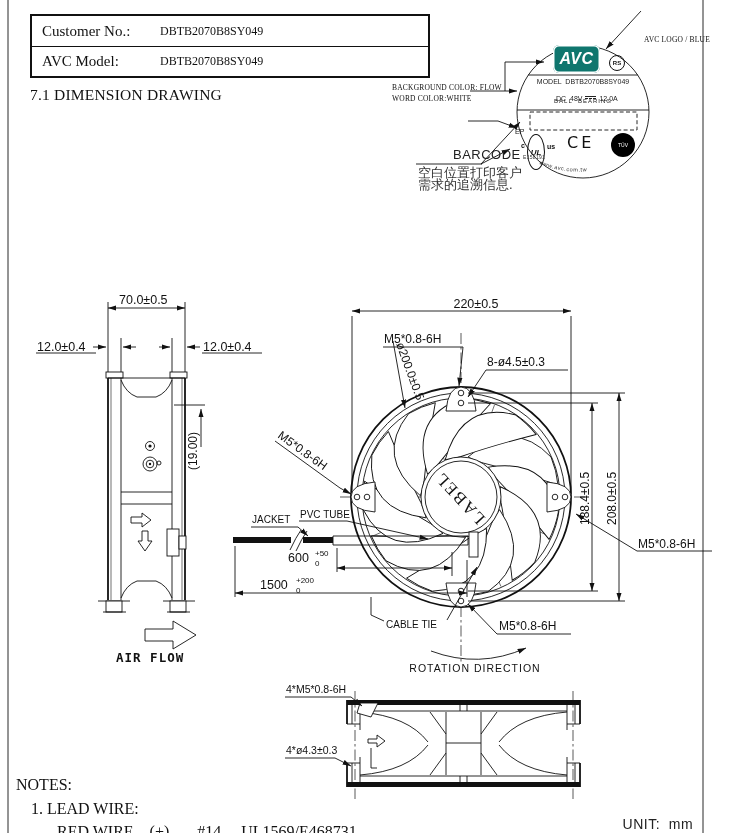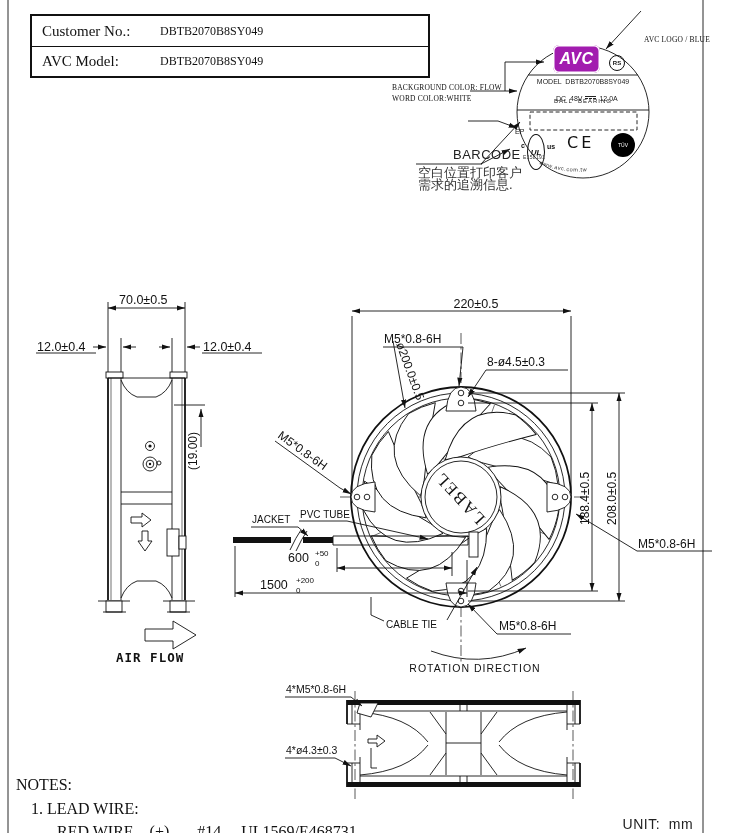--- a/index.html
+++ b/index.html
@@ -15,21 +15,21 @@
   .hlabel{width:128px;padding-left:10px;font-size:15px;}
   .hvalue{font-size:12px;}
   #sec-title{left:30px;top:86px;font-size:15.5px;letter-spacing:.2px;}
   
   .co{font-size:7.5px;line-height:11px;letter-spacing:.2px;font-family:"Liberation Serif",serif;}
   #co-logo{left:644px;top:6px;margin-top:28px;}
   #co-gold{left:392px;top:82px;}
   #co-white{left:392px;top:111px;}
   #barcode-t{left:417px;top:147px;font-family:"Liberation Sans",sans-serif;font-size:13px;letter-spacing:.5px;color:#222;margin-left:36px;}
   #barcode-cn{left:418px;top:167px;font-size:13px;line-height:11.5px;color:#333;font-family:Liberation Sans, sans-serif;}
-  #avc-box{left:553px;top:45px;width:47px;height:28px;background:#a21caf;border-radius:6px;
+  #avc-box{left:553px;top:45px;width:47px;height:28px;background:#0f766e;border-radius:6px;
            box-shadow:inset 0 0 0 1.5px #fff;display:flex;align-items:center;justify-content:center;}
   #avc-box span{color:#fff;font-family:"Liberation Sans",sans-serif;font-weight:bold;font-style:italic;font-size:16px;letter-spacing:.5px;}
   #rs-circle{left:609px;top:55px;width:16px;height:16px;border:1.4px solid #111;border-radius:50%;
              display:flex;align-items:center;justify-content:center;font-family:"Liberation Sans",sans-serif;
              font-size:6px;font-weight:bold;}
   .lbl-line{left:503px;width:160px;text-align:center;font-family:"Liberation Sans",sans-serif;color:#222;white-space:pre;}
   #lbl-model{top:78px;font-size:7px;}
   #lbl-dc{top:88px;font-size:7px;}
   #lbl-bearing{top:98px;font-size:6px;letter-spacing:1px;}
   .dcsym{display:inline-block;width:11px;height:6px;border-top:1.5px solid #222;vertical-align:middle;margin:0 3px;position:relative;}
@@ -341,20 +341,21 @@
     <div class="hrow">
       <span class="hlabel">Customer No.:</span>
       <span class="hvalue">DBTB2070B8SY049</span>
     </div>
     <div class="hrow">
       <span class="hlabel">AVC Model:</span>
       <span class="hvalue">DBTB2070B8SY049</span>
     </div>
   </div>
 
+  <div class="abs" id="sec-title">7.1 DIMENSION DRAWING</div>
 
   <div class="abs co" id="co-logo">AVC LOGO / BLUE</div>
   <div class="abs co" id="co-gold">
     <div>BACKGROUND COLOR: FLOW</div>
     <div>WORD COLOR:WHITE</div>
   </div>
   <div class="abs" id="barcode-t">BARCODE</div>
   <div class="abs" id="barcode-cn">
     <div>空白位置打印客户</div>
     <div>需求的追溯信息.</div>

